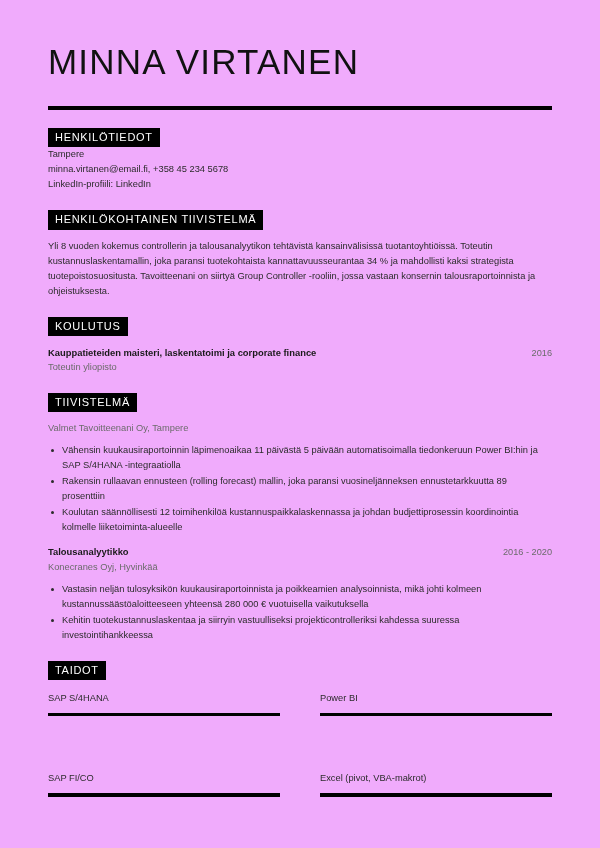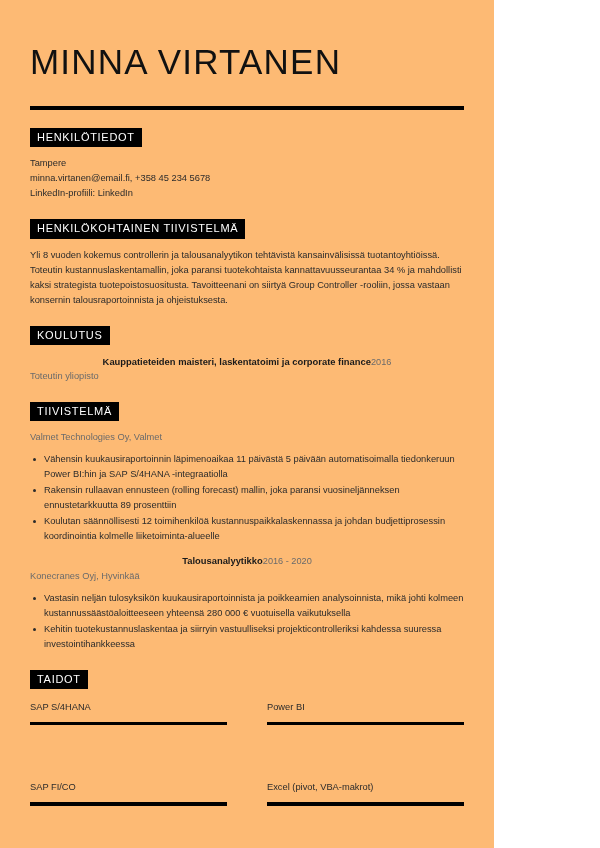--- a/index.html
+++ b/index.html
@@ -10,25 +10,25 @@
   body {
     width: 600px;
     height: 848px;
     overflow: hidden;
     font-family: "Liberation Sans", sans-serif;
     color: #1a1a1a;
     -webkit-font-smoothing: antialiased;
   }
   .page {
     position: relative;
-    width: 494px;
+    width: 600px;
     height: 848px;
-    background: #fdba74;
+    background: #f0abfc;
     box-sizing: border-box;
-    padding: 0 30px;
+    padding: 0 48px;
   }
 
   
   .name {
     font-size: 35px;
     font-weight: 300;
     letter-spacing: 1.2px;
     color: #111111;
     margin: 0;
     padding-top: 42px;
@@ -63,30 +63,29 @@
     color: #2b2b2b;
     margin: 9px 0 0 0;
     text-align: left;
   }
   .contact-line {
     font-size: 9.3px;
     line-height: 1.62;
     color: #2b2b2b;
   }
   .contact-block {
-    margin-top: 9px;
   }
 
   
   .entry {
     margin-top: 10px;
   }
   .entry-head {
     display: flex;
-    justify-content: center;
+    justify-content: space-between;
     align-items: baseline;
     gap: 0;
   }
   .entry-title {
     font-size: 9.4px;
     font-weight: 700;
     color: #1a1a1a;
     line-height: 1.45;
   }
   .entry-date {
@@ -181,21 +180,21 @@
         <div class="entry-date">2016</div>
       </div>
       <div class="entry-sub">Toteutin yliopisto</div>
     </div>
   </div>
 
   <div class="section">
     <span class="section-label">TIIVISTELMÄ</span>
 
     <div class="entry">
-      <div class="entry-sub">Valmet Technologies Oy, Valmet</div>
+      <div class="entry-sub">Valmet Tavoitteenani Oy, Tampere</div>
       <ul class="bullets">
         <li>Vähensin kuukausiraportoinnin läpimenoaikaa 11 päivästä 5 päivään automatisoimalla tiedonkeruun Power BI:hin ja SAP S/4HANA -integraatiolla</li>
         <li>Rakensin rullaavan ennusteen (rolling forecast) mallin, joka paransi vuosineljänneksen ennustetarkkuutta 89 prosenttiin</li>
         <li>Koulutan säännöllisesti 12 toimihenkilöä kustannuspaikkalaskennassa ja johdan budjettiprosessin koordinointia kolmelle liiketoiminta-alueelle</li>
       </ul>
     </div>
 
     <div class="entry">
       <div class="entry-head">
         <div class="entry-title">Talousanalyytikko</div>

